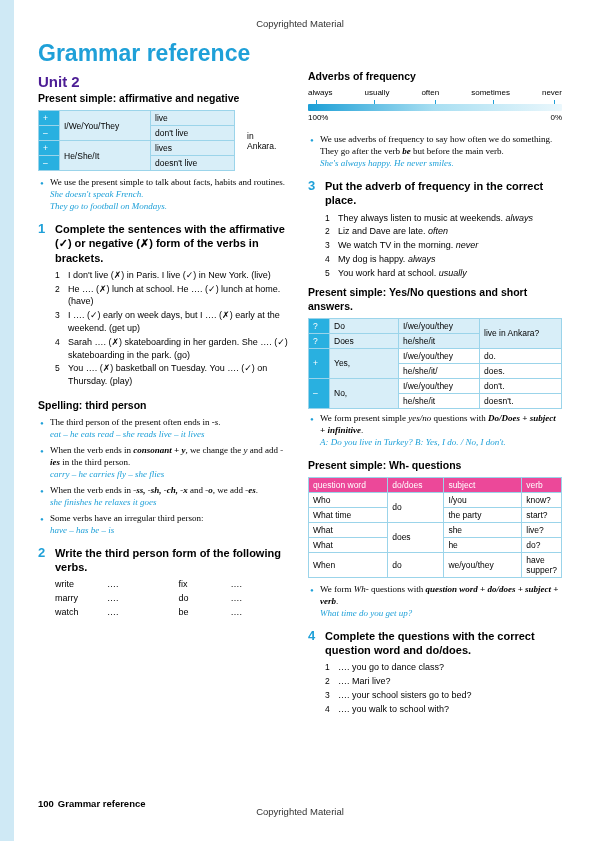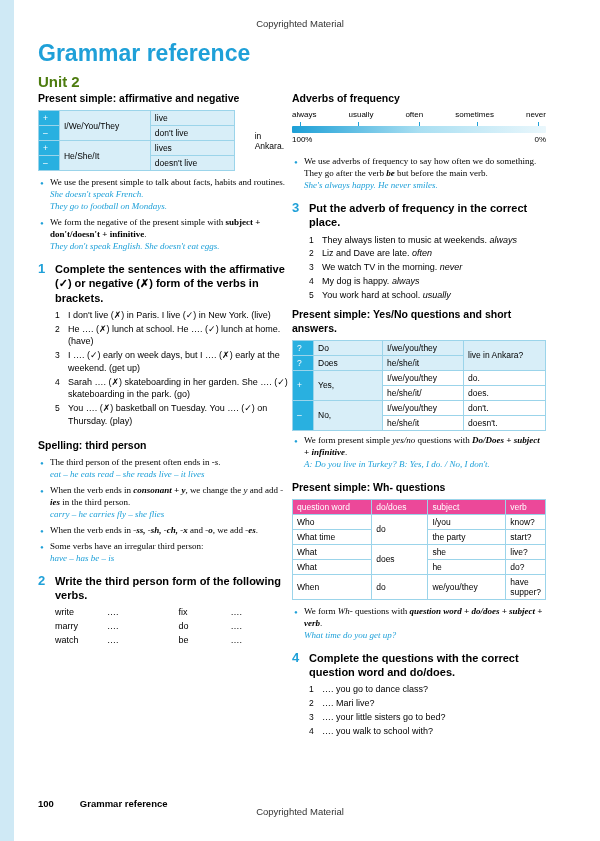--- a/index.html
+++ b/index.html
@@ -54,34 +54,33 @@
     font-size: 23px;
     font-weight: bold;
     color: #1fa0d8;
   }
   .unit {
     position: absolute;
     left: 38px;
     top: 73px;
     font-size: 15px;
     font-weight: bold;
-    color: #4d7c0f;
+    color: #4c1d95;
   }
   .col-left {
     position: absolute;
     left: 38px;
     top: 92px;
     width: 250px;
   }
   .col-right {
     position: absolute;
-    left: 292px;
+    left: 308px;
     top: 70px;
     width: 254px;
-    margin-top: 22px;
   }
   h3.sec {
     font-size: 10.5px;
     font-weight: bold;
     margin: 0 0 5px 0;
     line-height: 1.25;
   }
   .spacer-10 { height: 10px; }
   .spacer-6 { height: 6px; }
   .spacer-4 { height: 4px; }
@@ -233,21 +232,21 @@
     height: 4px;
     background: #1fa0d8;
   }
   .footer {
     position: absolute;
     left: 38px;
     top: 798px;
     font-size: 9.5px;
     font-weight: bold;
   }
-  .footer .pg { margin-right: 26px; }
+  .footer .pg { margin-right: 4px; }
 </style>
 </head>
 <body>
 
 <div class="page">
   <div class="left-bar"></div>
 
   <div class="copyright-top">Copyrighted Material</div>
 
   <div class="title">Grammar reference</div>
@@ -256,21 +255,21 @@
   <div class="col-left">
 
     <h3 class="sec">Present simple: affirmative and negative</h3>
 
     <table class="grid" style="width:100%;">
       <tbody>
           <tr>
         <td class="sym">+</td>
         <td class="cell-blue" rowspan="2" style="width:82px;">I/We/You/They</td>
         <td class="cell-blue" style="width:75px;">live</td>
-        <td class="nb" rowspan="4" style="padding-left:20px;">in Ankara.</td>
+        <td class="nb" rowspan="4" style="padding-left:12px;">in Ankara.</td>
       </tr>
       <tr>
         <td class="sym">–</td>
         <td class="cell-blue">don't live</td>
       </tr>
       <tr>
         <td class="sym">+</td>
         <td class="cell-blue" rowspan="2">He/She/It</td>
         <td class="cell-blue">lives</td>
       </tr>
@@ -281,24 +280,20 @@
     </tbody>
       </table>
 
     <div class="spacer-6"></div>
 
     <ul class="bullets">
       <li>
         <span>We use the present simple to talk about facts, habits and routines.</span>
         <span class="ex">She doesn't speak French.</span>
         <span class="ex">They go to football on Mondays.</span>
-      </li>
-      <li>
-        <span>We form the negative of the present simple with </span><span class="bold">subject + don't/doesn't + infinitive</span><span>.</span>
-        <span class="ex">They don't speak English. She doesn't eat eggs.</span>
       </li>
     </ul>
 
     <div class="exercise">
       <span class="num">1</span>
       <div class="instr">Complete the sentences with the affirmative (✓) or negative (✗) form of the verbs in brackets.</div>
       <ol class="items">
         <li><span class="n">1</span><span>I  don't live  (✗) in Paris. I  live  (✓) in New York. (live)</span></li>
         <li><span class="n">2</span><span>He …. (✗) lunch at school. He …. (✓) lunch at home. (have)</span></li>
         <li><span class="n">3</span><span>I …. (✓) early on week days, but I …. (✗) early at the weekend. (get up)</span></li>
@@ -315,20 +310,21 @@
       <li>
         <span>The third person of the present often ends in </span><span class="ital">-s</span><span>.</span>
         <span class="ex">eat – he eats     read – she reads     live – it lives</span>
       </li>
       <li>
         <span>When the verb ends in </span><span class="ital bold">consonant + y</span><span>, we change the </span><span class="ital">y</span><span> and add </span><span class="ital bold">-ies</span><span> in the third person.</span>
         <span class="ex">carry – he carries     fly – she flies</span>
       </li>
       <li>
         <span>When the verb ends in </span><span class="ital bold">-ss, -sh, -ch, -x</span><span> and </span><span class="ital bold">-o</span><span>, we add </span><span class="ital bold">-es</span><span>.</span>
+        <span class="ex">she finishes     he relaxes     it goes</span>
       </li>
       <li>
         <span>Some verbs have an irregular third person:</span>
         <span class="ex">have – has     be – is</span>
       </li>
     </ul>
 
     <div class="exercise">
       <span class="num">2</span>
       <div class="instr">Write the third person form of the following verbs.</div>
@@ -510,21 +506,21 @@
         <span class="ex">What time do you get up?</span>
       </li>
     </ul>
 
     <div class="exercise">
       <span class="num">4</span>
       <div class="instr">Complete the questions with the correct question word and do/does.</div>
       <ol class="items">
         <li><span class="n">1</span><span>…. you go to dance class?</span></li>
         <li><span class="n">2</span><span>…. Mari live?</span></li>
-        <li><span class="n">3</span><span>…. your little sisters go to bed?</span></li>
+        <li><span class="n">3</span><span>…. your school sisters go to bed?</span></li>
         <li><span class="n">4</span><span>…. you walk to school with?</span></li>
       </ol>
     </div>
   </div>
 
   <div class="footer">
     <span class="pg">100</span><span>Grammar reference</span>
   </div>
 
   <div class="copyright-bottom">Copyrighted Material</div>

